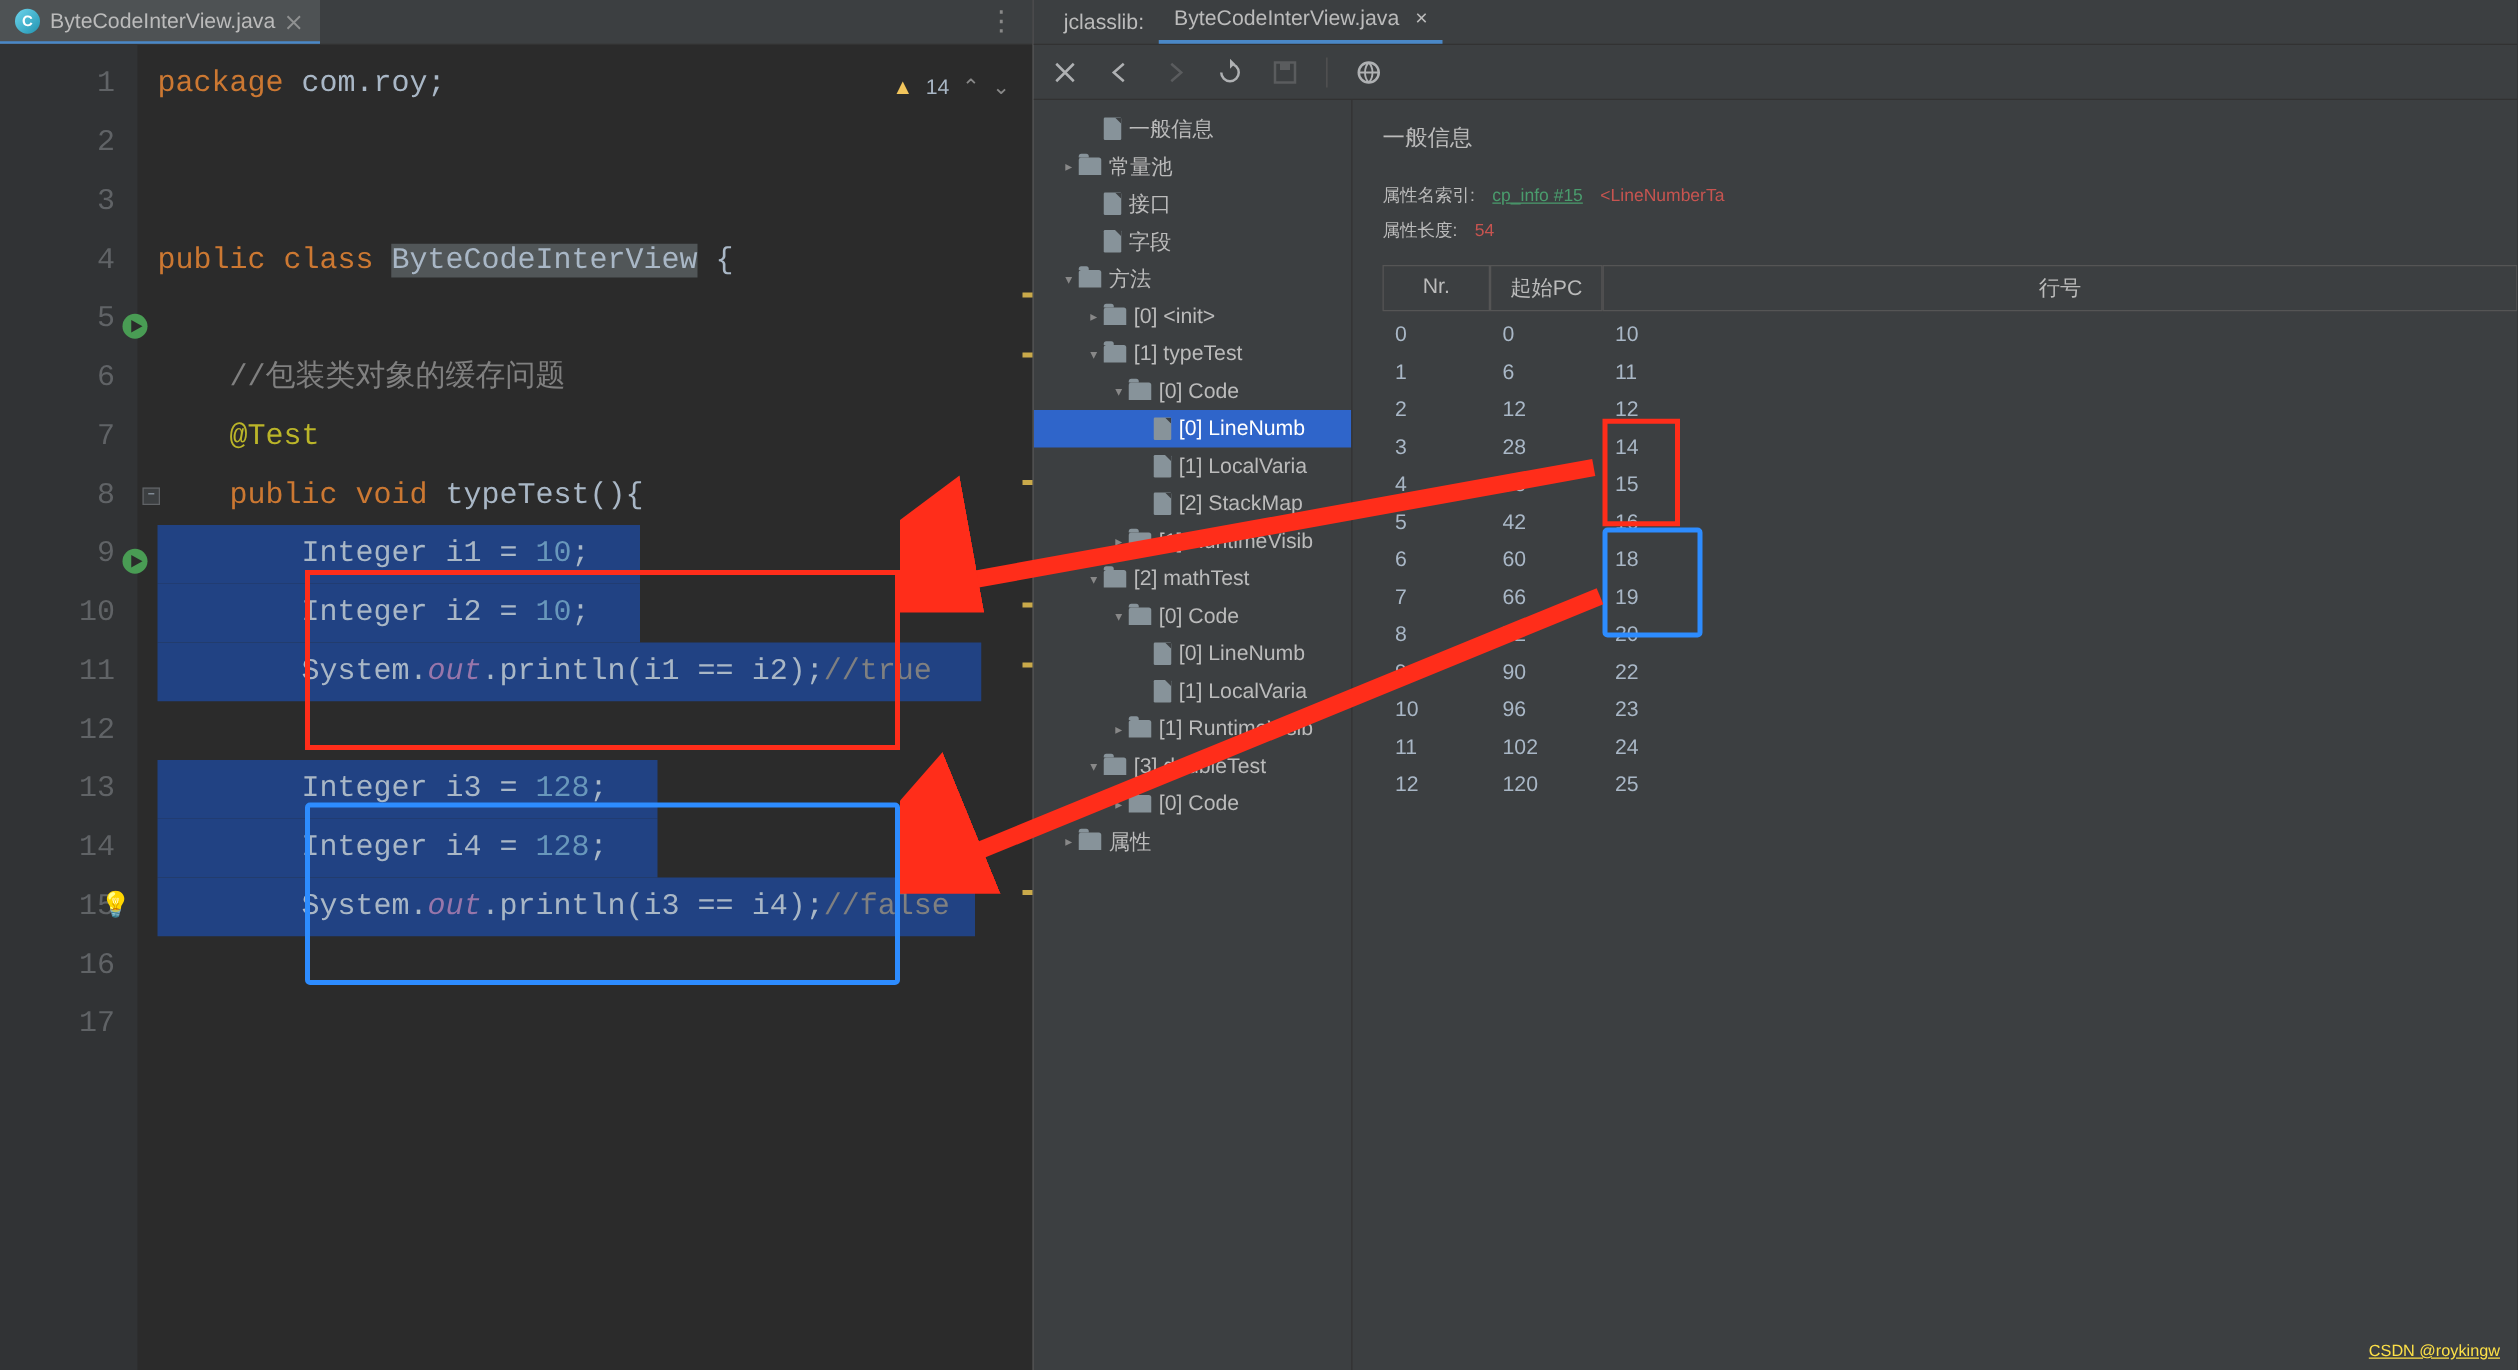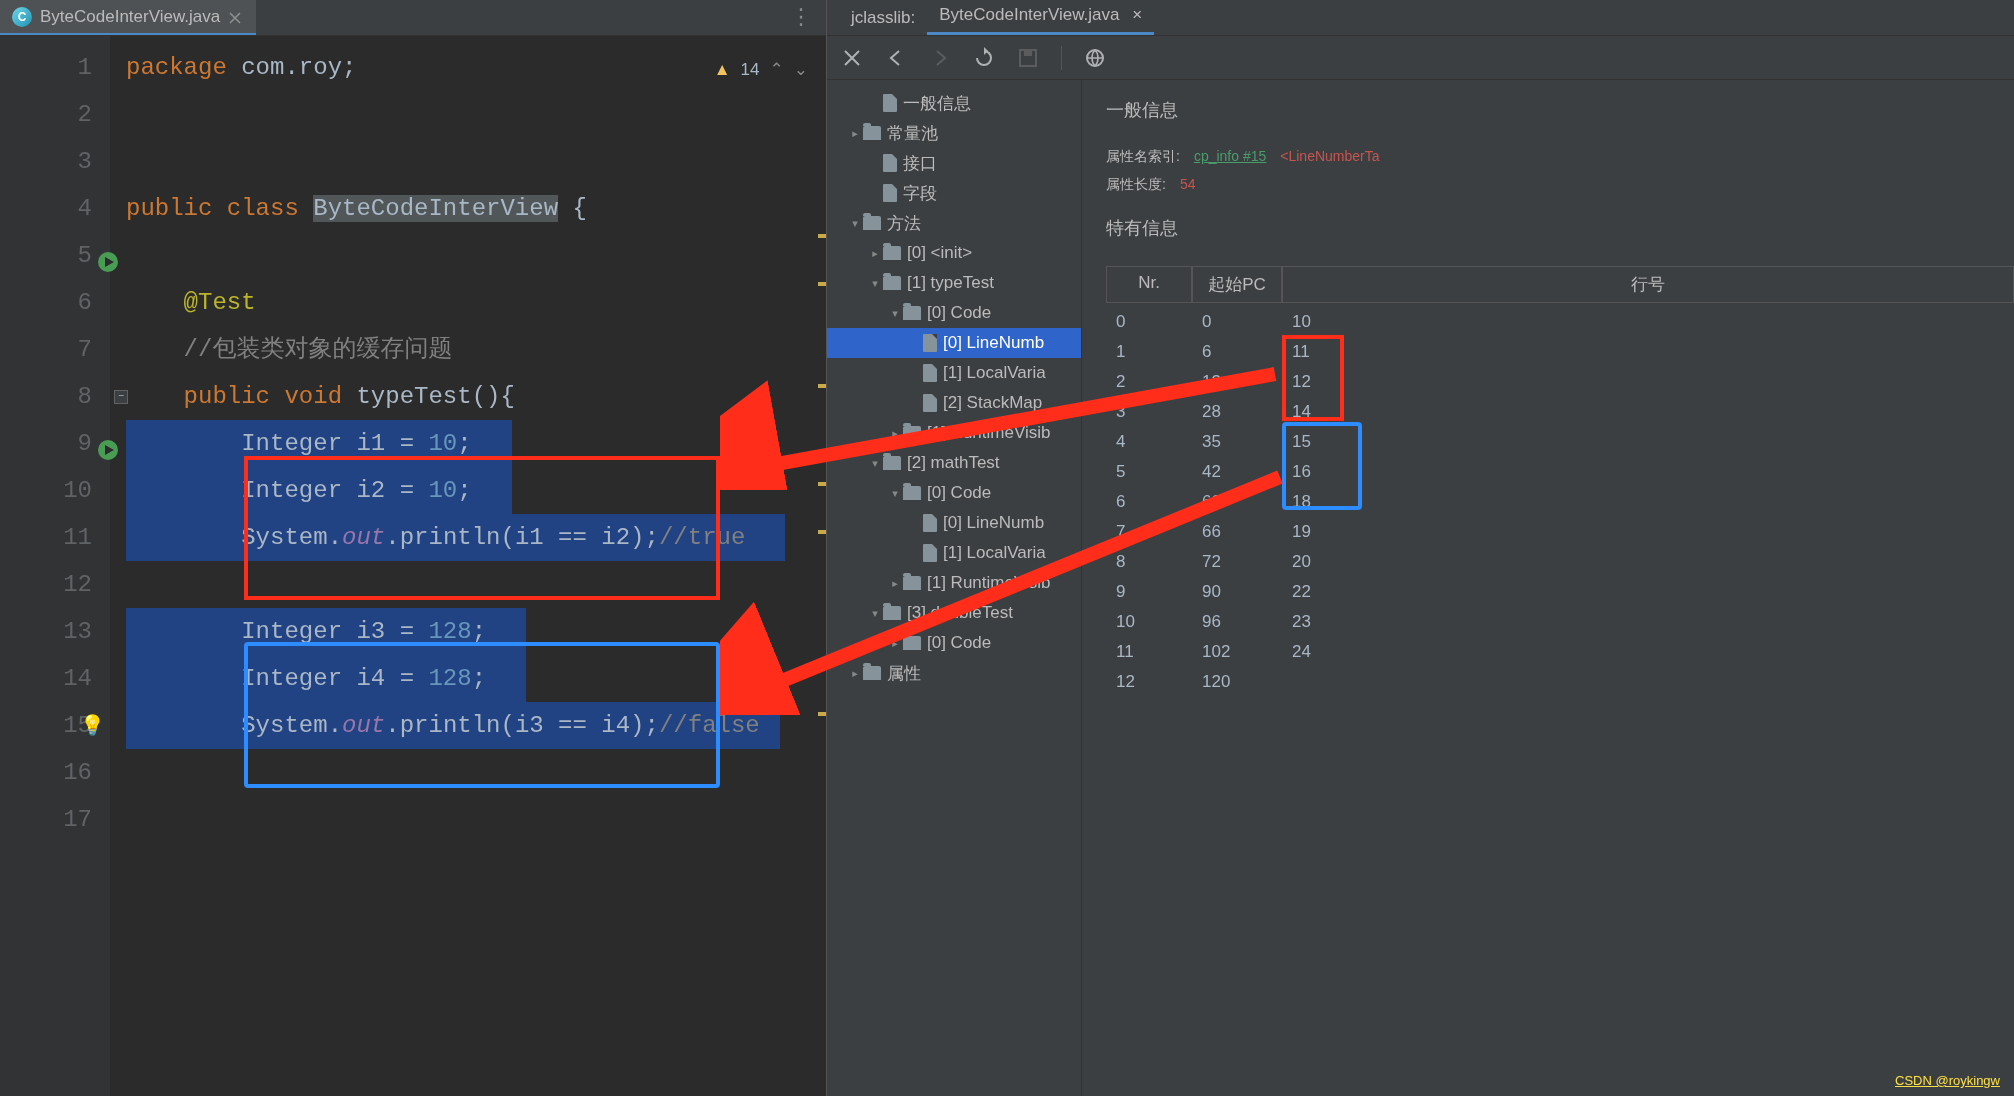--- a/index.html
+++ b/index.html
@@ -192,22 +192,22 @@
           <div class="edge-mark" style="top:446px"></div>
           <div class="edge-mark" style="top:494px"></div>
           <div class="edge-mark" style="top:628px"></div>
           <div class="edge-mark" style="top:676px"></div>
         </div>
       <div class="code-line"><span class="kw">package </span><span class="ident">com.roy;</span></div>
           <div class="code-line"></div>
           <div class="code-line"></div>
           <div class="code-line"><span class="kw">public class </span><span class="class-name">ByteCodeInterView</span><span class="ident"> {</span></div>
           <div class="code-line"></div>
+          <div class="code-line"><span class="comment">    //包装类对象的缓存问题</span></div>
           <div class="code-line"><span class="">    </span><span class="annot">@Test</span></div>
-          <div class="code-line"><span class="comment">    //包装类对象的缓存问题</span></div>
           <div class="code-line"><span class="">    </span><span class="kw">public void </span><span class="ident">typeTest(){</span><span class="fold-icon">−</span></div>
           <div class="code-line"><span class="highlight-sel" style="padding-right:40px"><span class="ident">        Integer i1 = </span><span class="num">10</span><span class="ident">;</span></span></div>
           <div class="code-line"><span class="highlight-sel" style="padding-right:40px"><span class="ident">        Integer i2 = </span><span class="num">10</span><span class="ident">;</span></span></div>
           <div class="code-line"><span class="highlight-sel" style="padding-right:40px"><span class="ident">        System.</span><span class="str-ital">out</span><span class="ident">.println(i1 == i2);</span><span class="comment">//true</span></span></div>
           <div class="code-line"><span class="highlight-sel" style="padding-right:40px"></span></div>
           <div class="code-line"><span class="highlight-sel" style="padding-right:40px"><span class="ident">        Integer i3 = </span><span class="num">128</span><span class="ident">;</span></span></div>
           <div class="code-line"><span class="highlight-sel" style="padding-right:40px"><span class="ident">        Integer i4 = </span><span class="num">128</span><span class="ident">;</span></span></div>
           <div class="code-line"><span class="highlight-sel" style="padding-right:20px"><span class="ident">        System.</span><span class="str-ital">out</span><span class="ident">.println(i3 == i4);</span><span class="comment">//false</span></span><span class="bulb-icon">💡</span></div>
           <div class="code-line"></div>
         </div>
@@ -375,21 +375,20 @@
         <div class="info-heading">一般信息</div>
         <div class="info-row">
           <span class="info-label">属性名索引:</span>
           <span class="info-link">cp_info #15</span>
           <span class="info-red">&lt;LineNumberTa</span>
         </div>
         <div class="info-row">
           <span class="info-label">属性长度:</span>
           <span class="info-red">54</span>
         </div>
-        <div class="info-heading" style="margin-top:22px">特有信息</div>
 
         <div class="table-wrap">
           <div class="table-header">
             <div class="th th1">Nr.</div>
             <div class="th th2">起始PC</div>
             <div class="th th3">行号</div>
           </div>
           <div class="table-body" id="table-body">
               <div class="tr">
                 <div class="td1">0</div>
@@ -447,20 +446,21 @@
                 <div class="td3">23</div>
               </div>
               <div class="tr">
                 <div class="td1">11</div>
                 <div class="td2">102</div>
                 <div class="td3">24</div>
               </div>
               <div class="tr">
                 <div class="td1">12</div>
                 <div class="td2">120</div>
+                <div class="td3">25</div>
               </div>
             </div>
         </div>
       </div>
     </div>
   </div>
 </div>
 
 <div class="anno-box-red" style="left:244px; top:456px; width:476px; height:144px;"></div>
 <div class="anno-box-blue" style="left:244px; top:642px; width:476px; height:146px;"></div>

